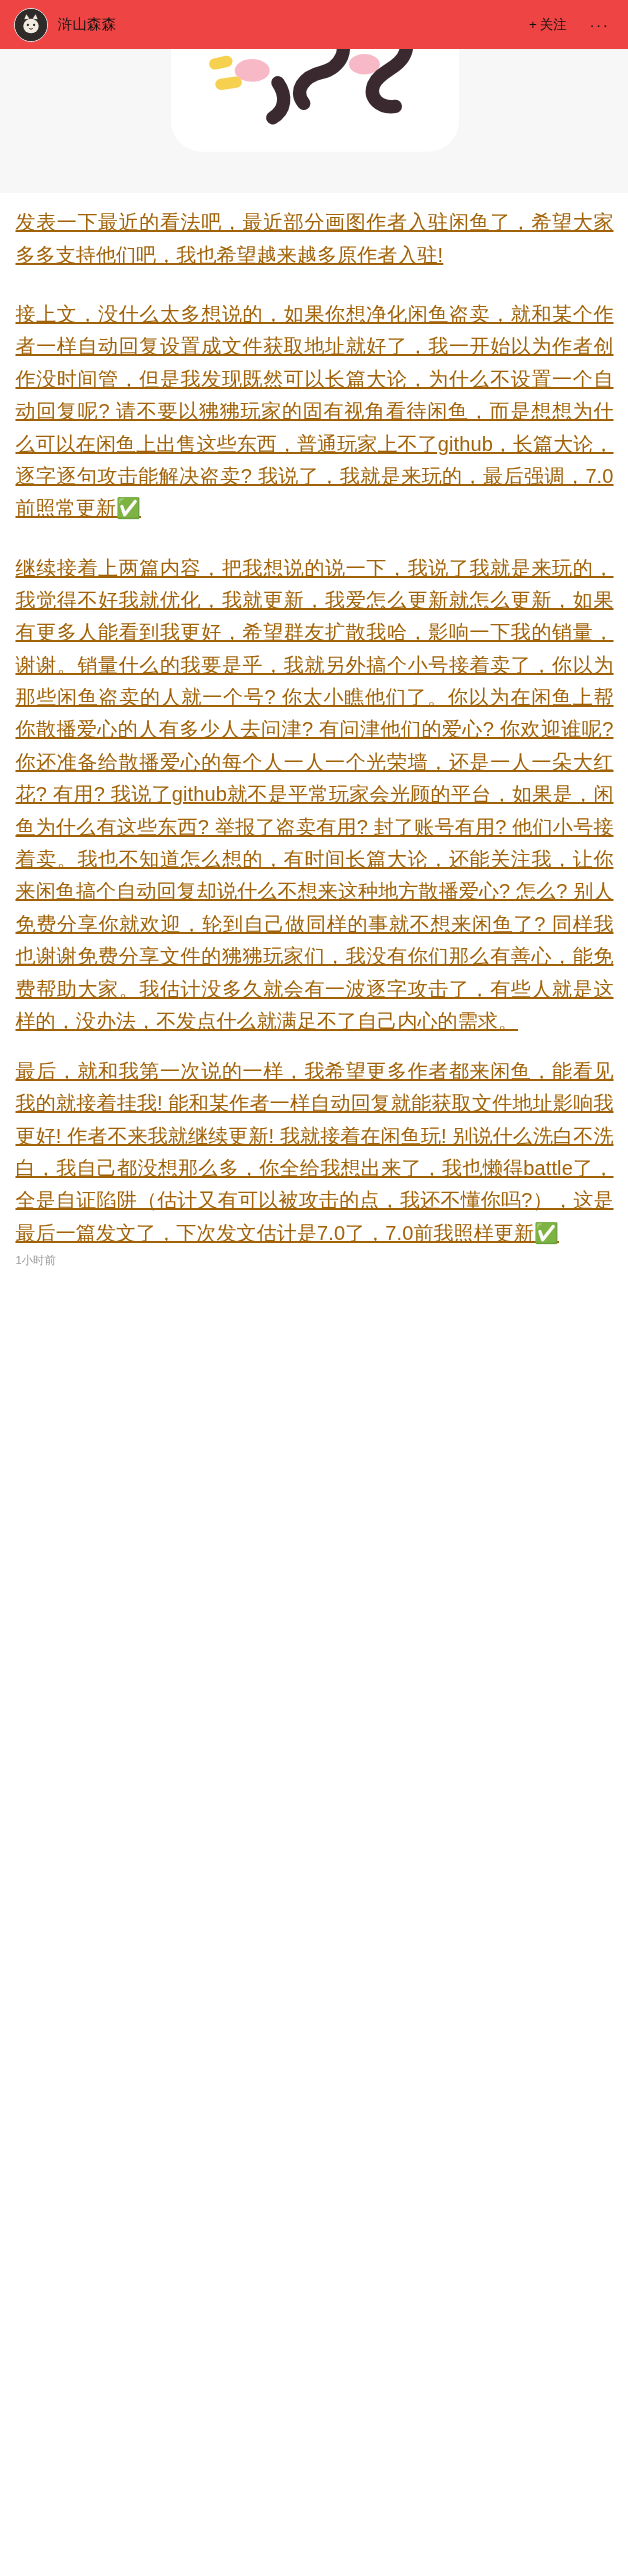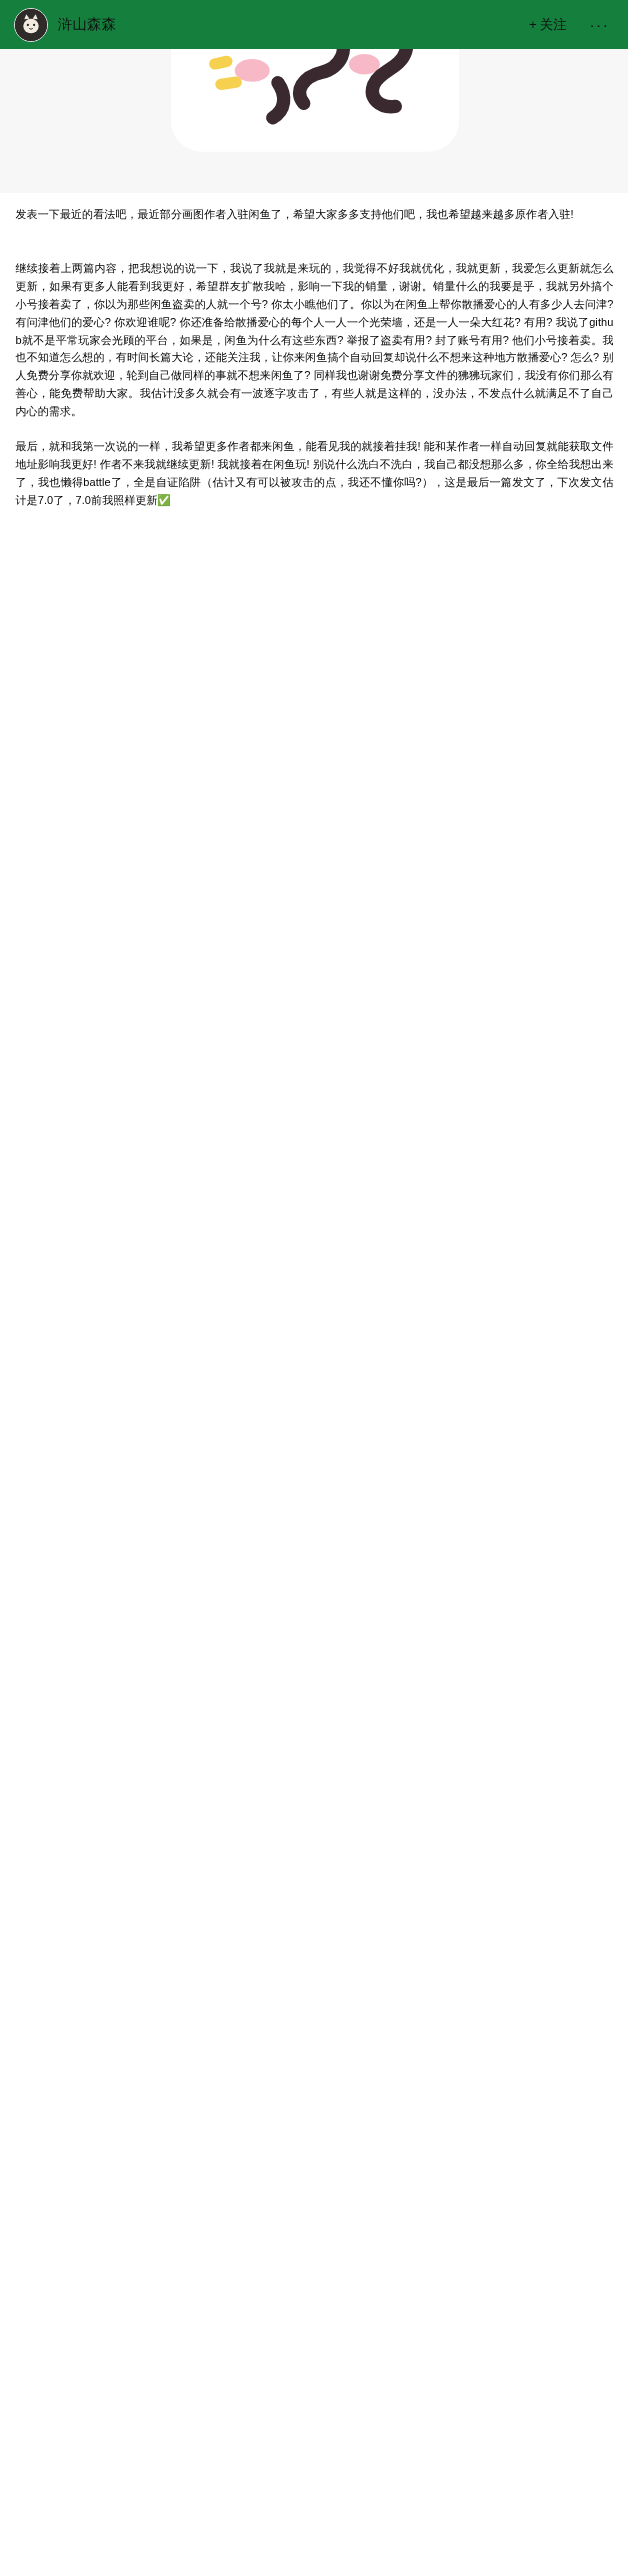--- a/index.html
+++ b/index.html
@@ -20,21 +20,21 @@
     box-sizing: border-box;
     padding: 0 0 0 0;
   }
   
   .topbar {
     height: 49px;
     display: flex;
     align-items: center;
     padding: 0 14.4px;
     box-sizing: border-box;
-    background: #15803d;
+    background: #ef4444;
     position: relative;
   }
   .avatar {
     width: 32px;
     height: 32px;
     border-radius: 50%;
     background: #2b2b2b;
     overflow: hidden;
     flex: 0 0 auto;
     position: relative;
@@ -90,28 +90,29 @@
     width: 319px;
     height: 237px;
   }
 
   
   .content {
     padding: 13.4px 15.5px 0 15.5px;
     box-sizing: border-box;
   }
   .para {
-    font-size: 11px;
+    font-size: 20px;
     line-height: 1.62;
-    color: #000000;
+    color: #a16207;
     text-align: justify;
     text-justify: inter-character;
     margin: 0 0 17.5px 0;
     letter-spacing: 0.1px;
     word-break: break-all;
+    text-decoration: underline;
   }
   .para.tight { margin-bottom: 1px; }
   .para-gap { height: 9.3px; }
 
   
   .footer {
     padding: 3.1px 15.5px 20.6px 15.5px;
   }
   .timestamp {
     font-size: 11.3px;
@@ -158,20 +159,24 @@
       <path d="M205 150 C250 120 320 118 352 150 C380 178 360 218 322 226 C288 234 268 262 288 286" stroke="#3a2a2f" stroke-width="26" fill="none" stroke-linecap="round"></path>
       <path d="M238 246 C256 272 252 300 228 314" stroke="#3a2a2f" stroke-width="26" fill="none" stroke-linecap="round"></path>
       <path d="M430 130 C470 126 496 152 486 186 C476 218 436 222 424 250 C414 276 436 296 466 292" stroke="#3a2a2f" stroke-width="26" fill="none" stroke-linecap="round"></path>
       <path d="M150 110 C176 96 206 100 222 120" stroke="#3a2a2f" stroke-width="22" fill="none" stroke-linecap="round"></path>
     </svg>
   </div>
 
   <div class="content">
     <p class="para">发表一下最近的看法吧，最近部分画图作者入驻闲鱼了，希望大家多多支持他们吧，我也希望越来越多原作者入驻!</p>
     <div class="para-gap"></div>
+    <p class="para">接上文，没什么太多想说的，如果你想净化闲鱼盗卖，就和某个作者一样自动回复设置成文件获取地址就好了，我一开始以为作者创作没时间管，但是我发现既然可以长篇大论，为什么不设置一个自动回复呢? 请不要以狒狒玩家的固有视角看待闲鱼，而是想想为什么可以在闲鱼上出售这些东西，普通玩家上不了github，长篇大论，逐字逐句攻击能解决盗卖? 我说了，我就是来玩的，最后强调，7.0前照常更新✅</p>
     <div class="para-gap"></div>
     <p class="para">继续接着上两篇内容，把我想说的说一下，我说了我就是来玩的，我觉得不好我就优化，我就更新，我爱怎么更新就怎么更新，如果有更多人能看到我更好，希望群友扩散我哈，影响一下我的销量，谢谢。销量什么的我要是乎，我就另外搞个小号接着卖了，你以为那些闲鱼盗卖的人就一个号? 你太小瞧他们了。你以为在闲鱼上帮你散播爱心的人有多少人去问津? 有问津他们的爱心? 你欢迎谁呢? 你还准备给散播爱心的每个人一人一个光荣墙，还是一人一朵大红花? 有用? 我说了github就不是平常玩家会光顾的平台，如果是，闲鱼为什么有这些东西? 举报了盗卖有用? 封了账号有用? 他们小号接着卖。我也不知道怎么想的，有时间长篇大论，还能关注我，让你来闲鱼搞个自动回复却说什么不想来这种地方散播爱心? 怎么? 别人免费分享你就欢迎，轮到自己做同样的事就不想来闲鱼了? 同样我也谢谢免费分享文件的狒狒玩家们，我没有你们那么有善心，能免费帮助大家。我估计没多久就会有一波逐字攻击了，有些人就是这样的，没办法，不发点什么就满足不了自己内心的需求。</p>
     <p class="para tight">最后，就和我第一次说的一样，我希望更多作者都来闲鱼，能看见我的就接着挂我! 能和某作者一样自动回复就能获取文件地址影响我更好! 作者不来我就继续更新! 我就接着在闲鱼玩! 别说什么洗白不洗白，我自己都没想那么多，你全给我想出来了，我也懒得battle了，全是自证陷阱（估计又有可以被攻击的点，我还不懂你吗?），这是最后一篇发文了，下次发文估计是7.0了，7.0前我照样更新✅</p>
   </div>
 
+  <div class="footer">
+    <div class="timestamp">1小时前</div>
+  </div>
 
 </div>
 
 
 </body></html>

